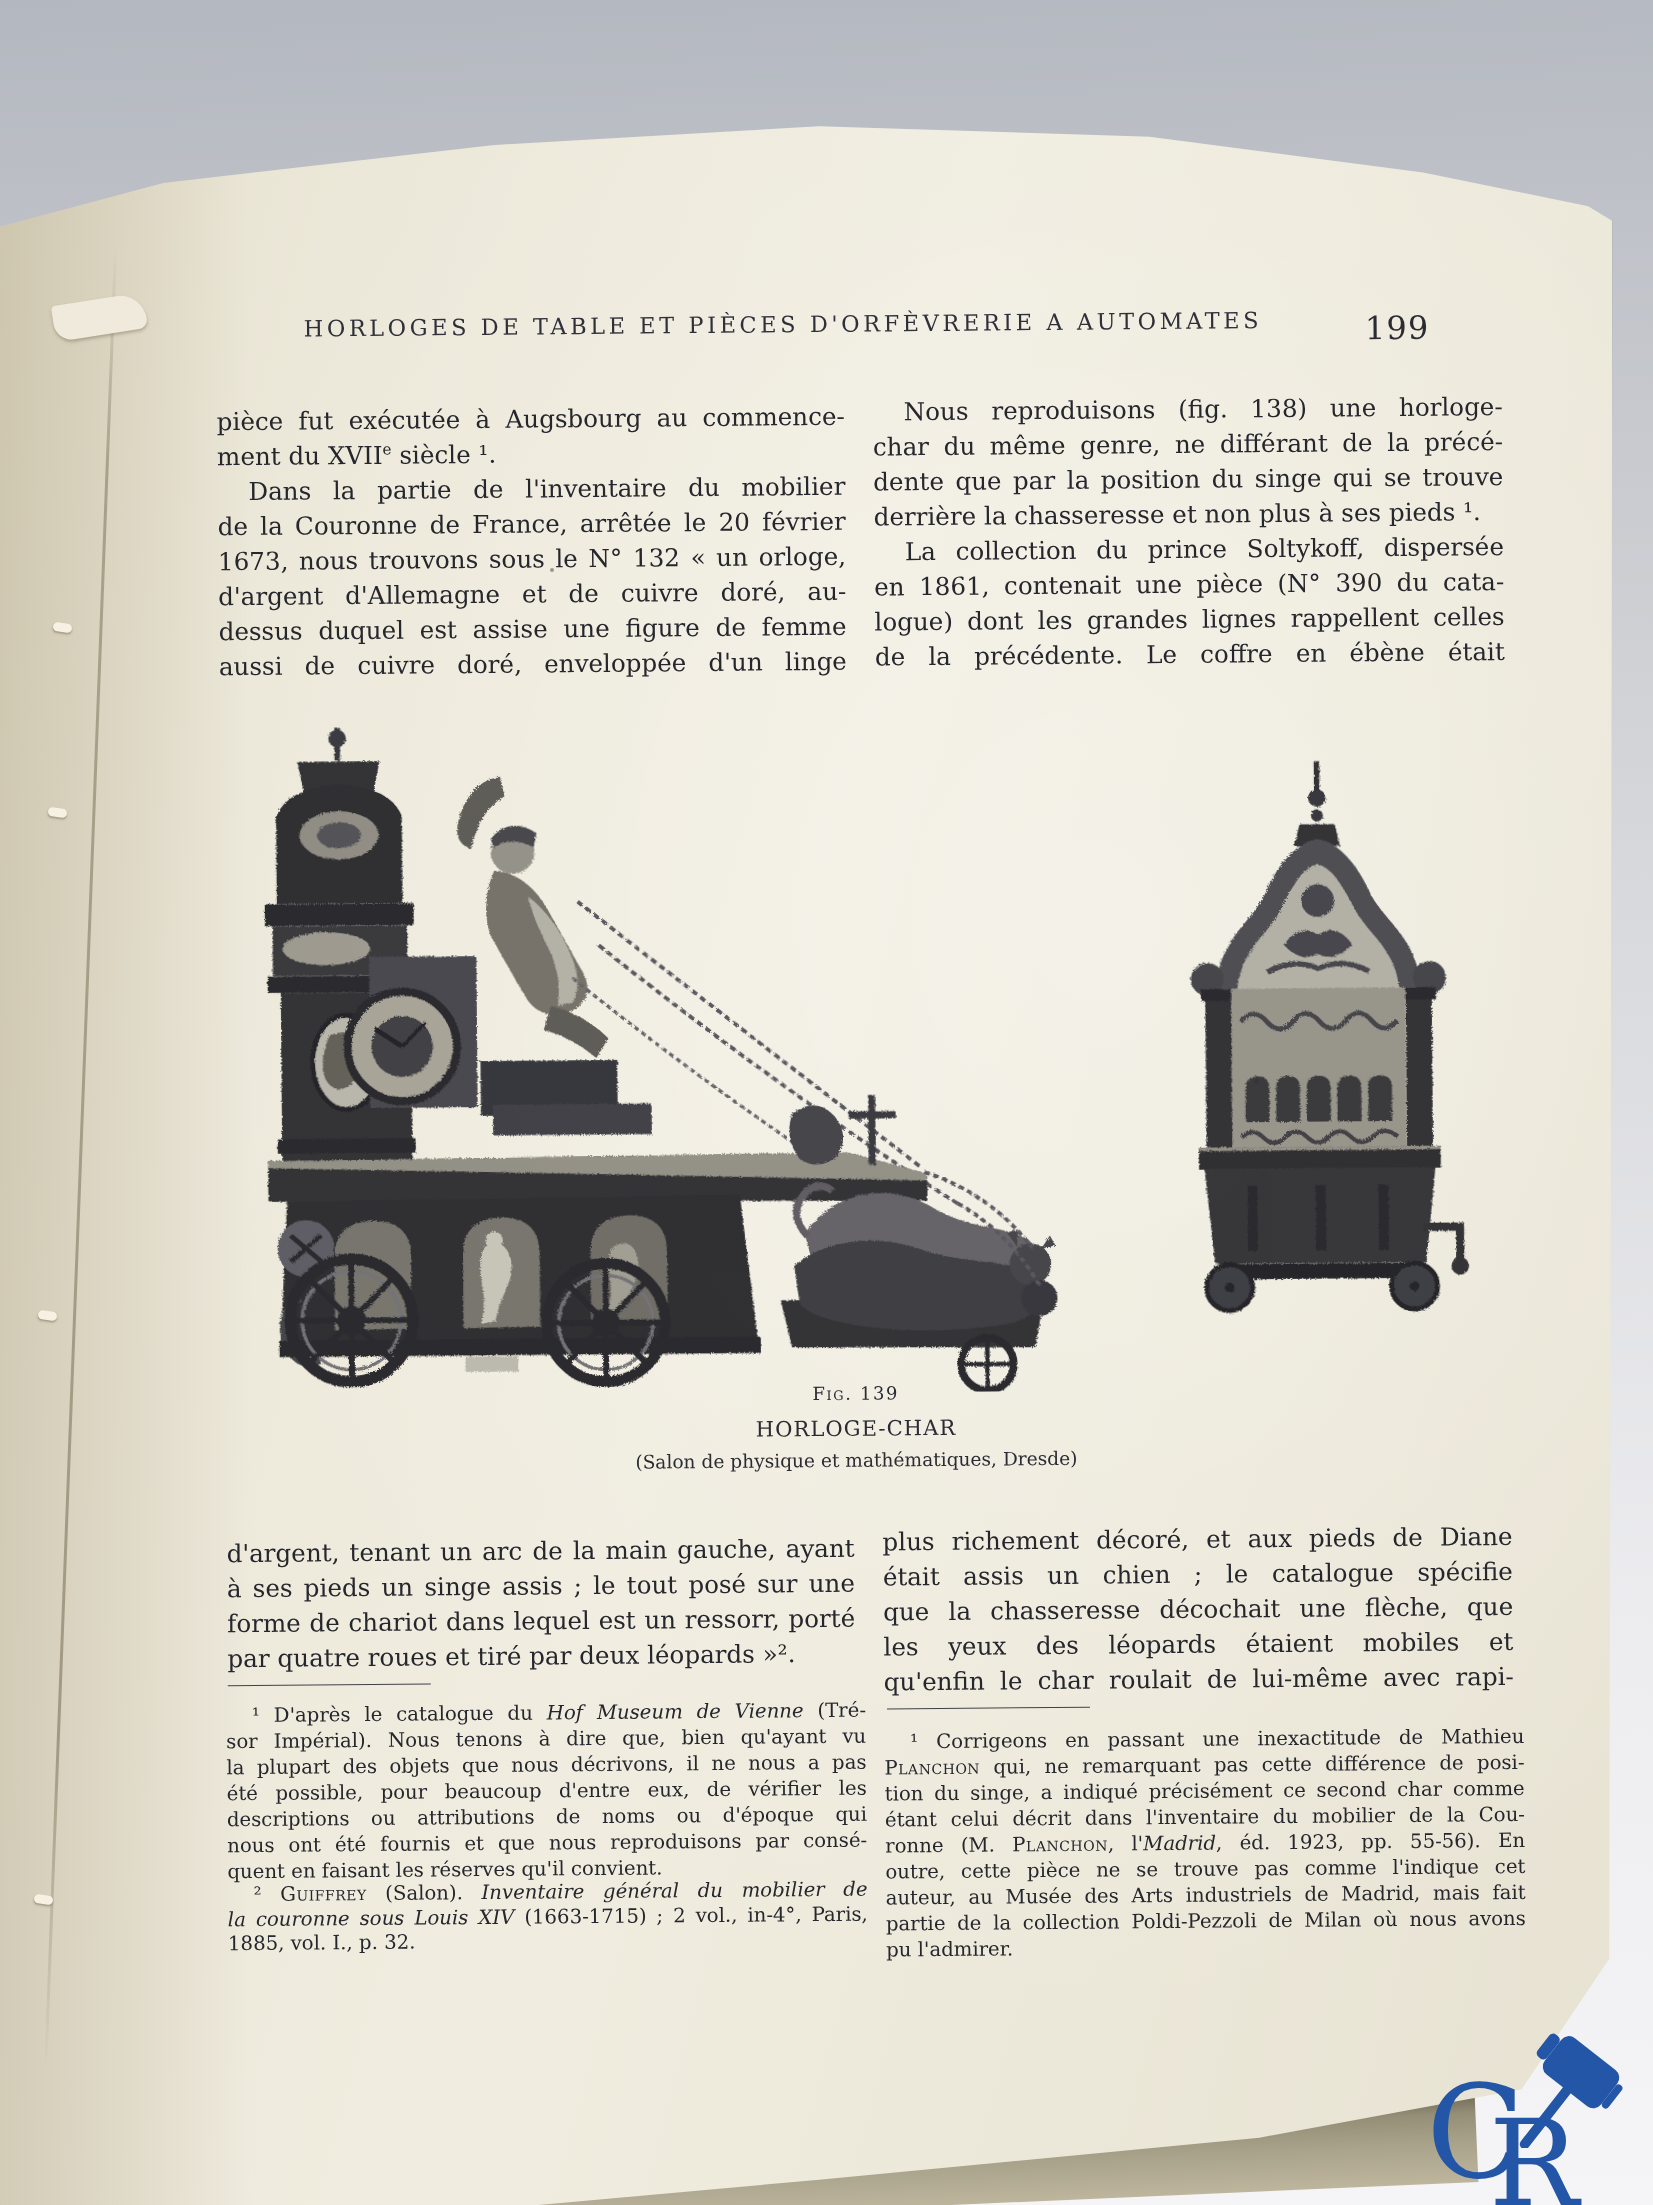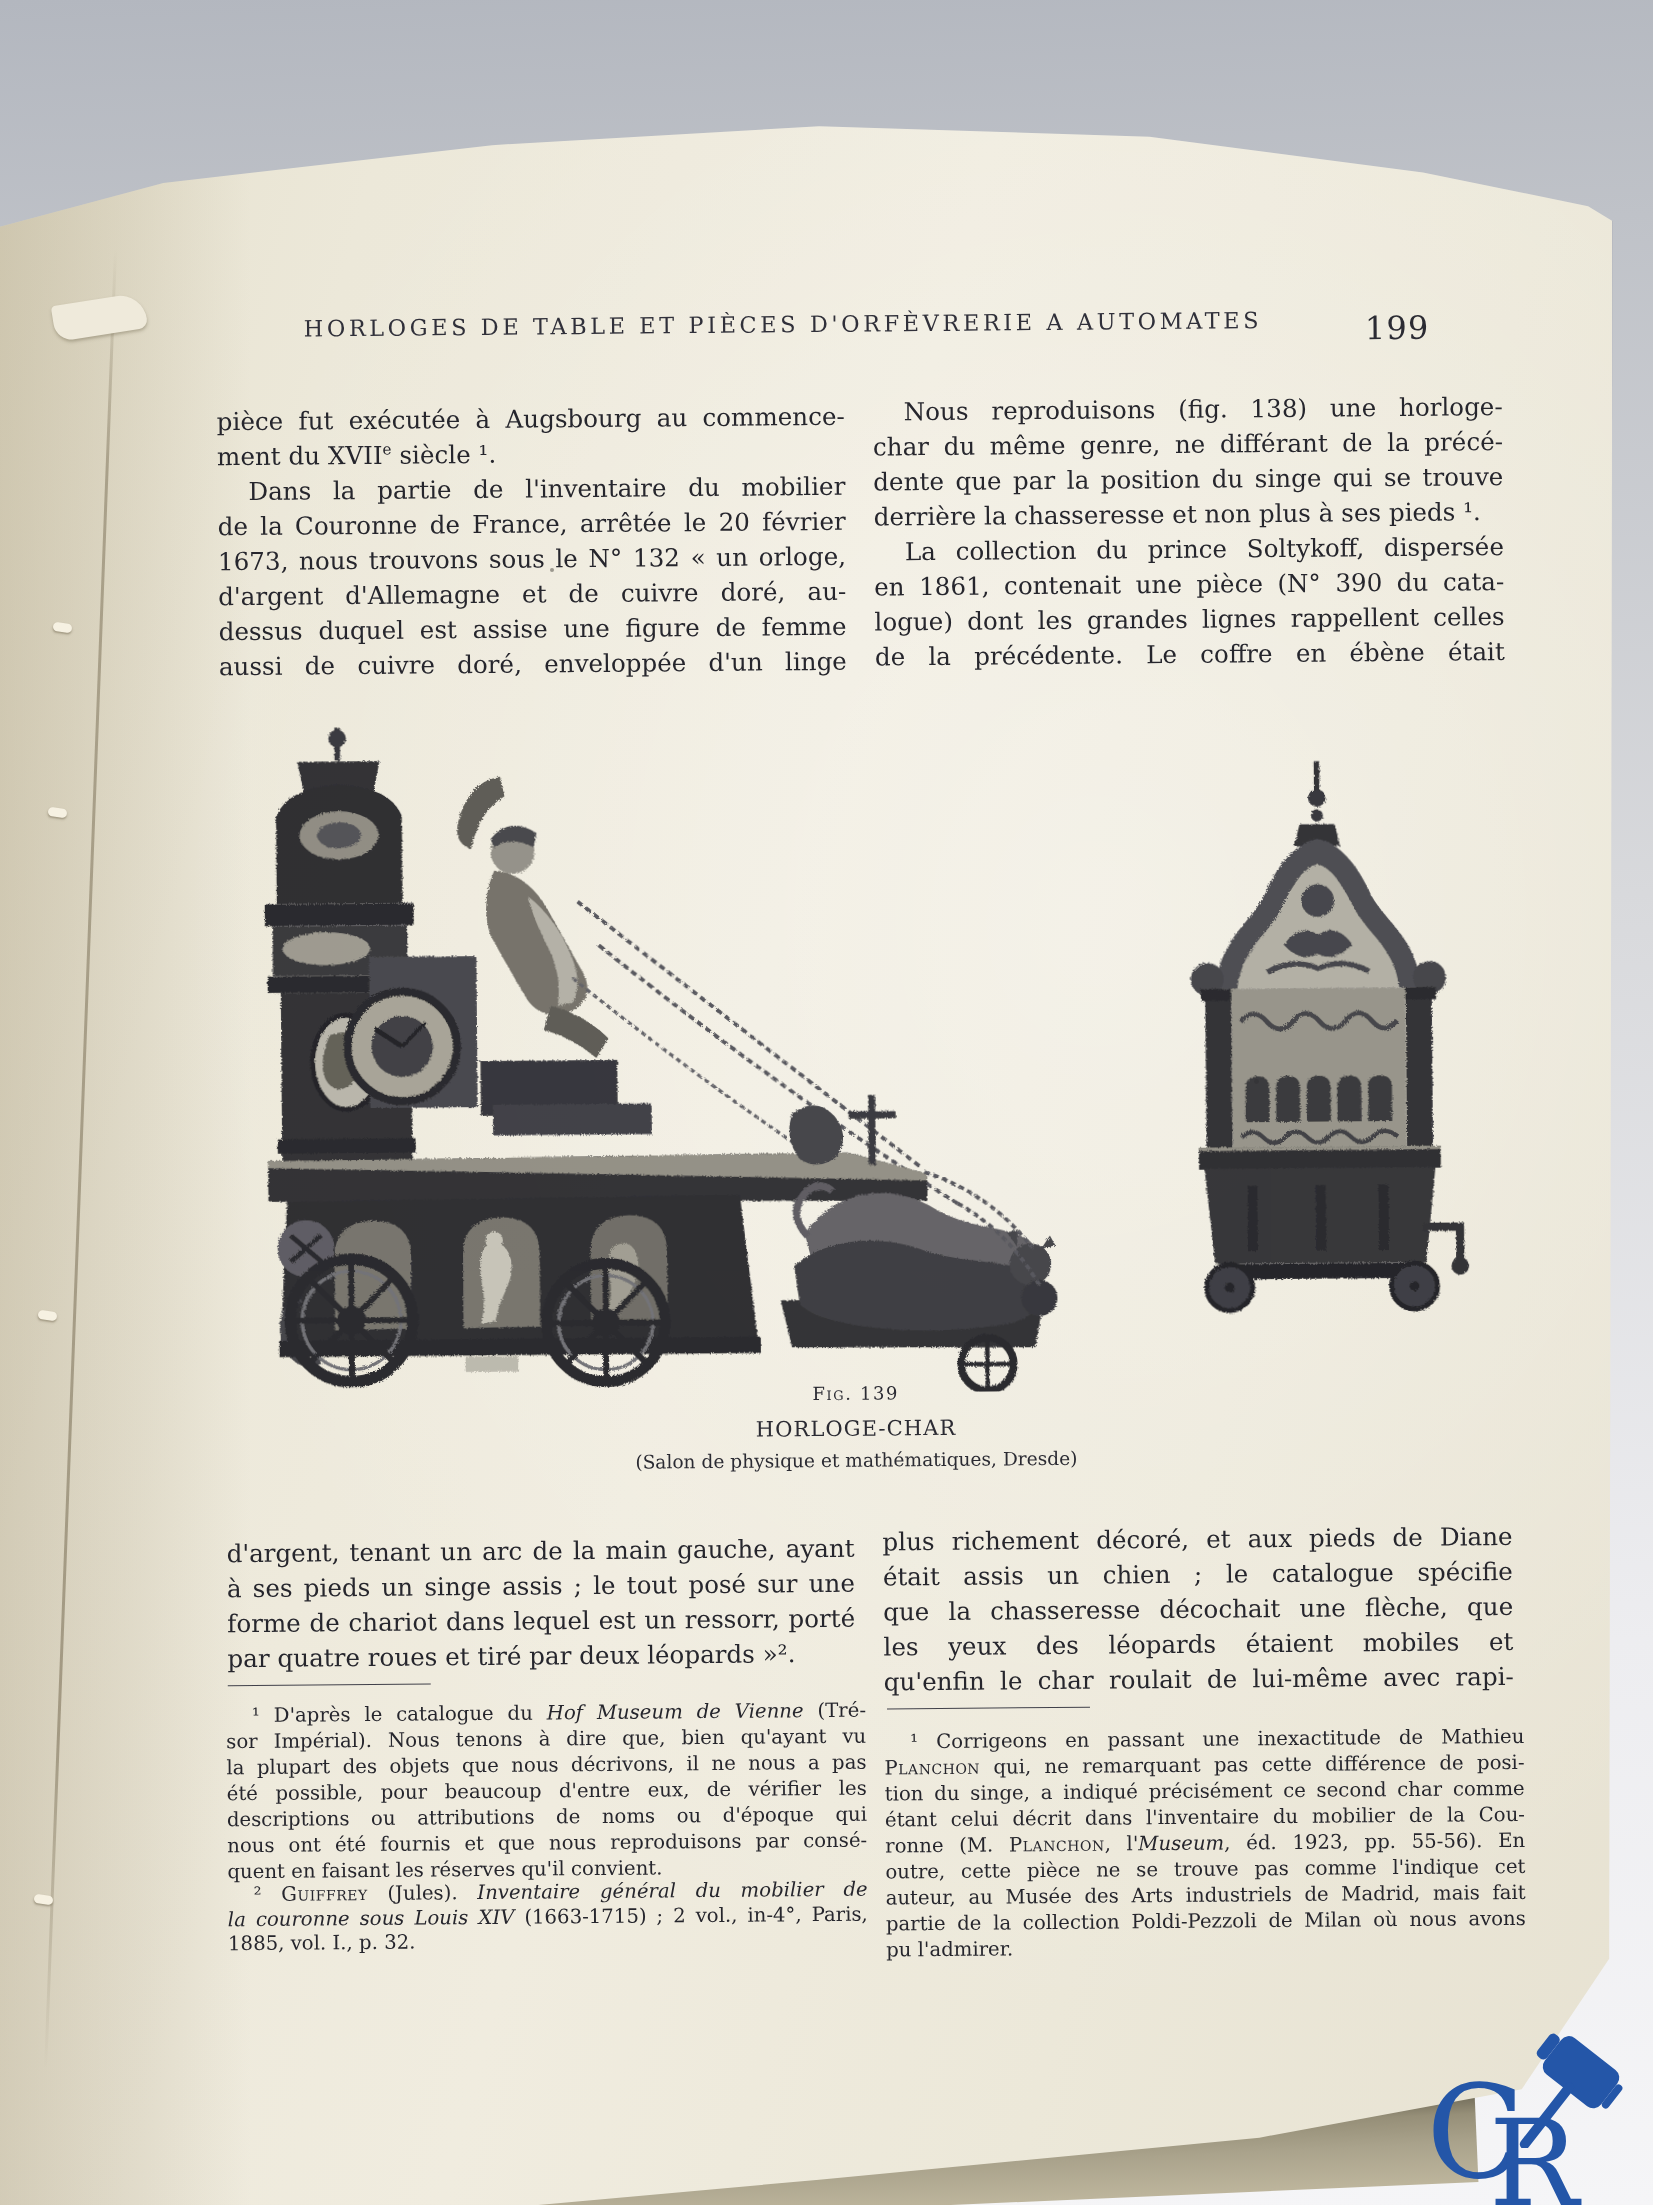--- a/index.html
+++ b/index.html
@@ -307,31 +307,31 @@
       <div class="bl j fn-ind"><span>¹ D'après le catalogue du </span><span class="it">Hof Museum de Vienne</span><span> (Tré-</span></div>
       <div class="bl j">sor Impérial). Nous tenons à dire que, bien qu'ayant vu</div>
       <div class="bl j">la plupart des objets que nous décrivons, il ne nous a pas</div>
       <div class="bl j">été possible, pour beaucoup d'entre eux, de vérifier les</div>
       <div class="bl j">descriptions ou attributions de noms ou d'époque qui</div>
       <div class="bl j">nous ont été fournis et que nous reproduisons par consé-</div>
       <div class="bl e">quent en faisant les réserves qu'il convient.</div>
     </div>
 
     <div class="col fn fn2" style="left:221px;top:1836px;width:640px;">
-      <div class="bl j fn-ind"><span>² </span><span class="sc">Guiffrey</span><span> (Jules). </span><span class="it">Inventaire général du mobilier de</span></div>
+      <div class="bl j fn-ind"><span>² </span><span class="sc">Guiffrey</span><span> (Salon). </span><span class="it">Inventaire général du mobilier de</span></div>
       <div class="bl j"><span class="it">la couronne sous Louis XIV</span><span> (1663-1715) ; 2 vol., in-4°, Paris,</span></div>
       <div class="bl e">1885, vol. I., p. 32.</div>
     </div>
 
     <div class="col fn fnr" style="left:879px;top:1688px;width:640px;">
       <div class="bl j fn-ind">¹ Corrigeons en passant une inexactitude de Mathieu</div>
       <div class="bl j"><span class="sc">Planchon</span><span> qui, ne remarquant pas cette différence de posi-</span></div>
       <div class="bl j">tion du singe, a indiqué précisément ce second char comme</div>
       <div class="bl j">étant celui décrit dans l'inventaire du mobilier de la Cou-</div>
-      <div class="bl j"><span>ronne (M. </span><span class="sc">Planchon</span><span>, l'</span><span class="it">Museum</span><span>, éd. 1923, pp. 55-56). En</span></div>
+      <div class="bl j"><span>ronne (M. </span><span class="sc">Planchon</span><span>, l'</span><span class="it">Madrid</span><span>, éd. 1923, pp. 55-56). En</span></div>
       <div class="bl j">outre, cette pièce ne se trouve pas comme l'indique cet</div>
       <div class="bl j">auteur, au Musée des Arts industriels de Madrid, mais fait</div>
       <div class="bl j">partie de la collection Poldi-Pezzoli de Milan où nous avons</div>
       <div class="bl e">pu l'admirer.</div>
     </div>
 
   </div>
 
   <div class="logo" style="color:#2456a8;">
     <span class="lc">C</span>

